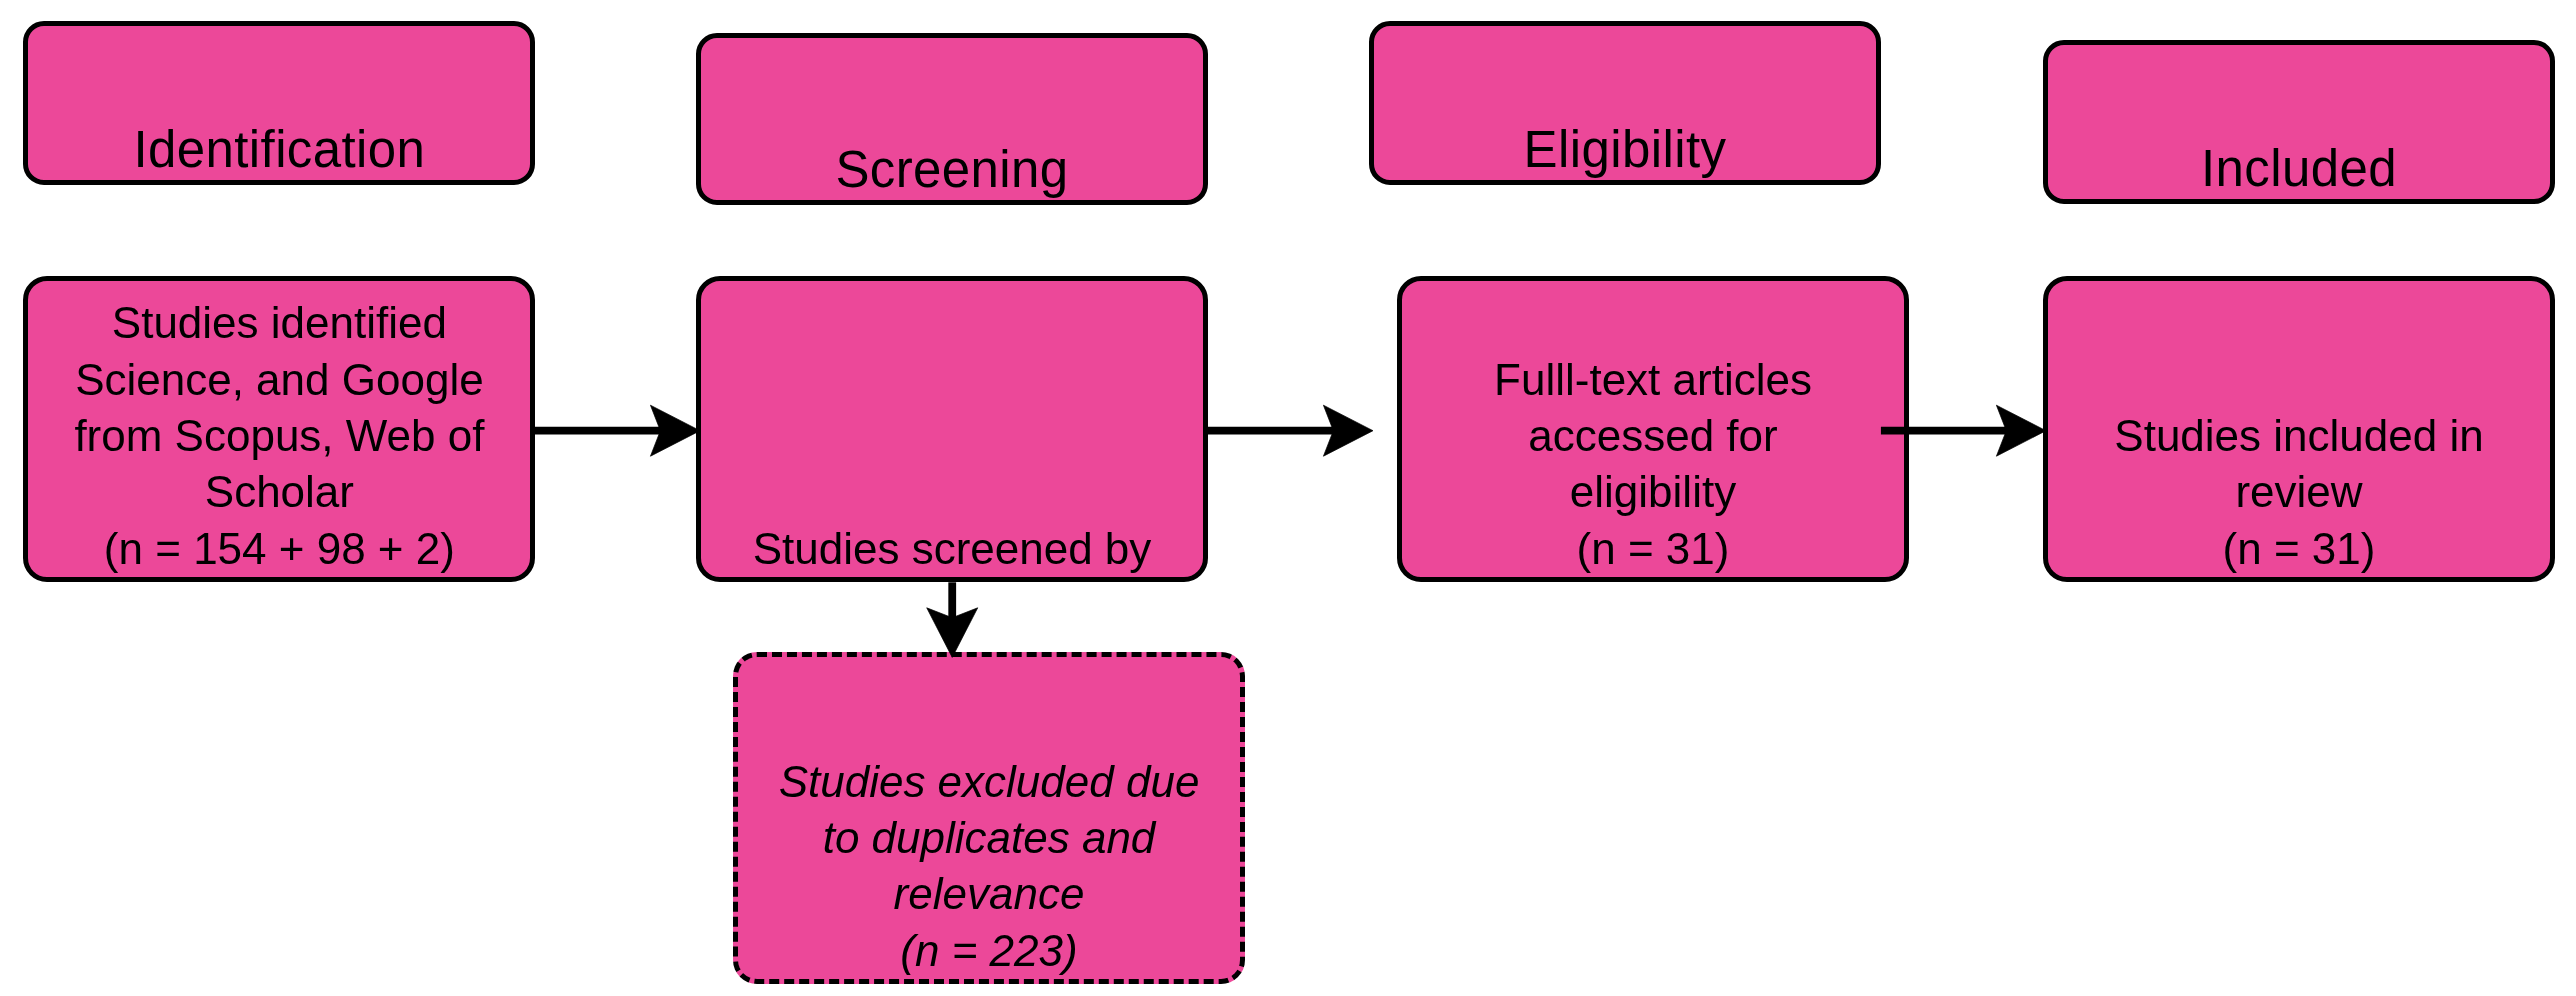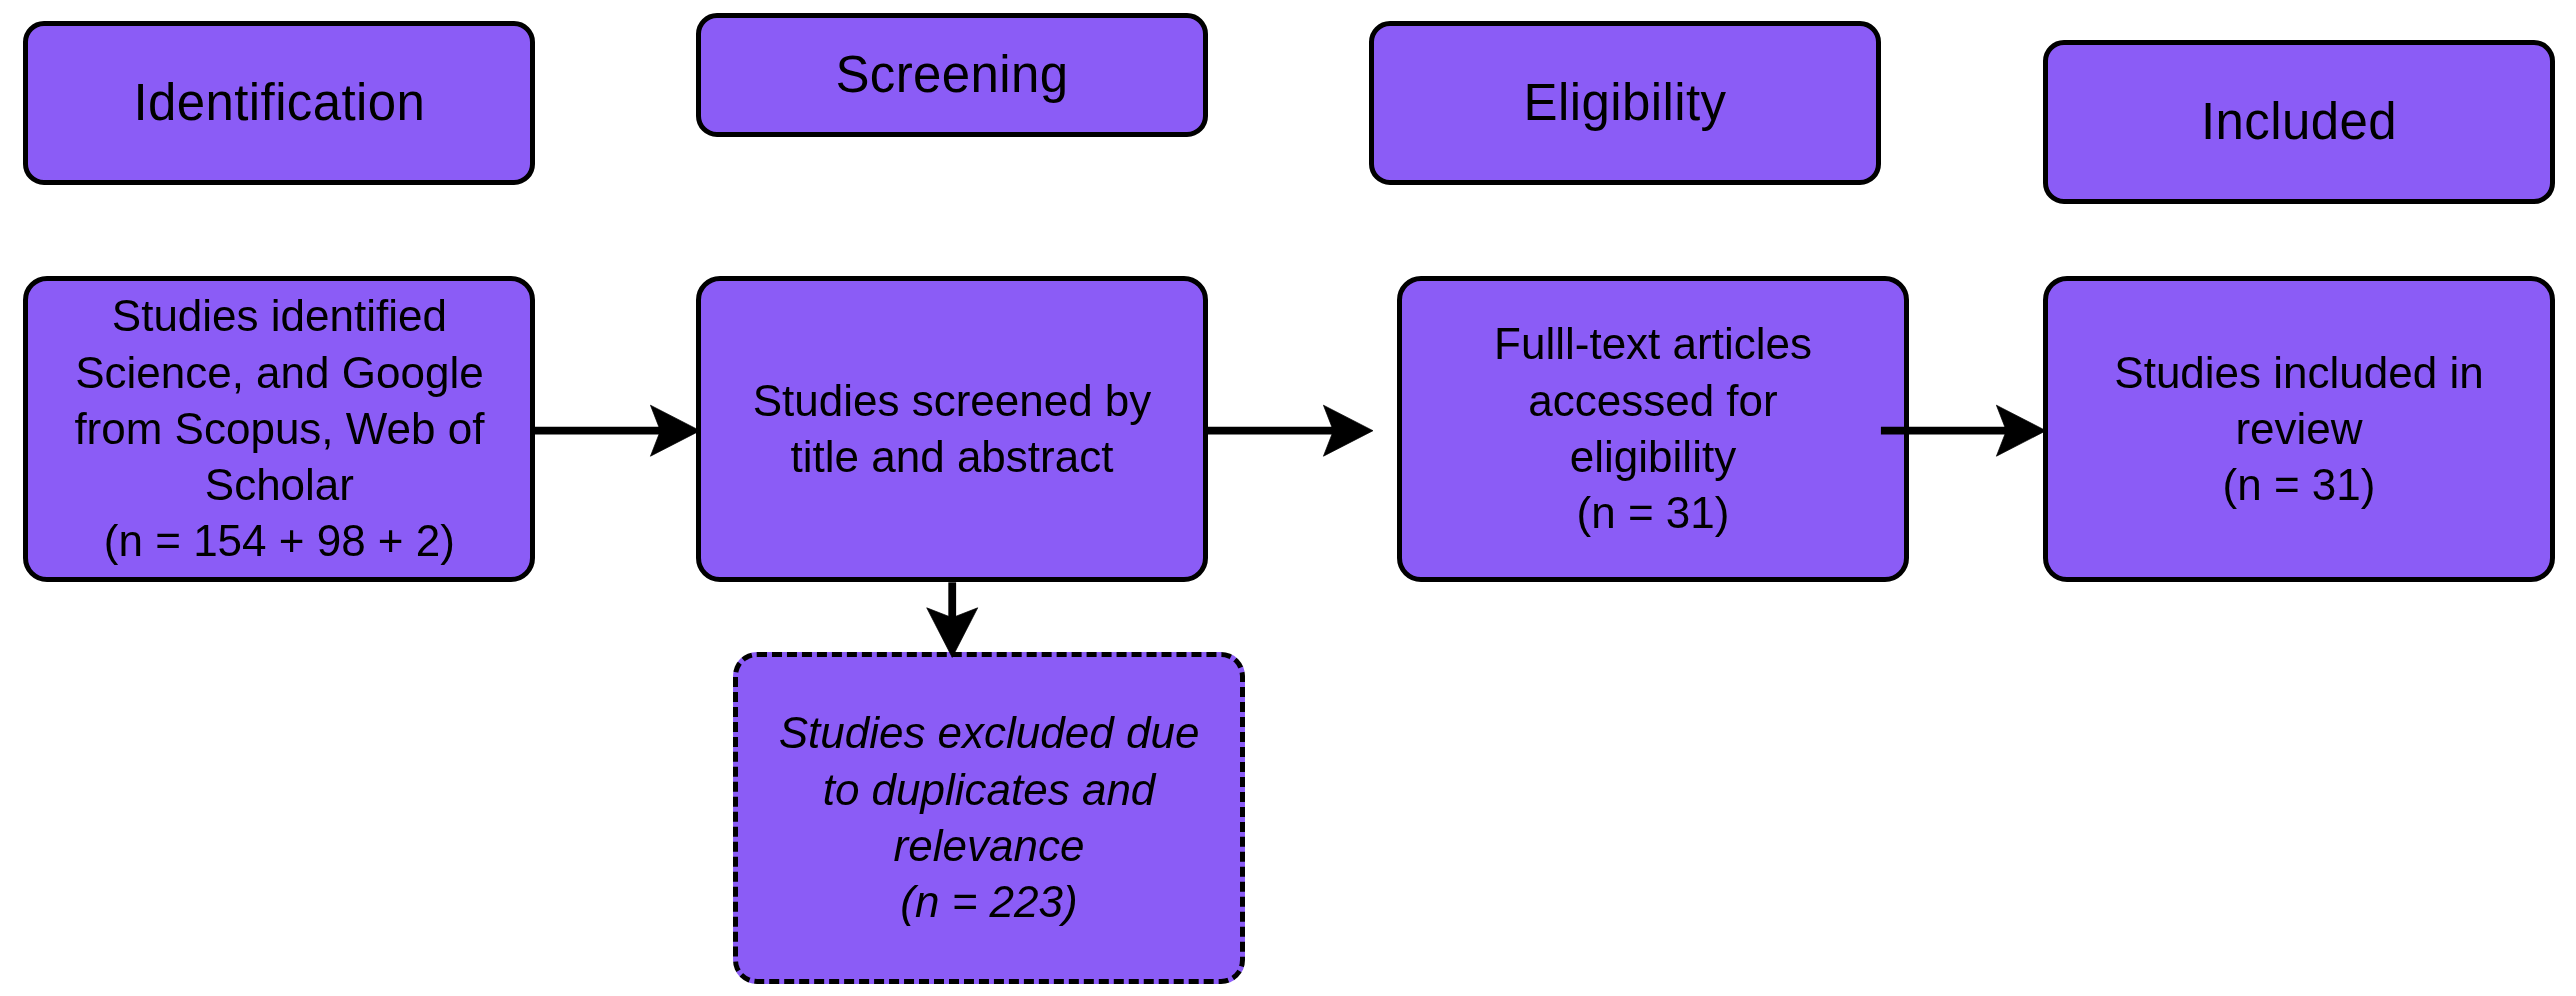--- a/index.html
+++ b/index.html
@@ -14,23 +14,23 @@
   #diagram {
     position: relative;
     width: 2576px;
     height: 996px;
     background: #ffffff;
     overflow: hidden;
   }
   .node {
     position: absolute;
     box-sizing: border-box;
-    background: #8b5cf6;
+    background: #ec4899;
     display: flex;
-    align-items: center;
+    align-items: flex-end;
     justify-content: center;
     text-align: center;
   }
   .stage-node {
     border: 5px solid #000000;
     border-radius: 21px;
   }
   .stage-label {
     font-size: 51px;
     line-height: 1.15;
@@ -65,21 +65,21 @@
 </style>
 </head>
 <body>
 
 <div id="diagram">
 
   <div class="node stage-node" style="left:23.4px; top:21px; width:512px; height:164px;">
     <span class="stage-label">Identification</span>
   </div>
 
-  <div class="node stage-node" style="left:696px; top:13px; width:512px; height:124px;">
+  <div class="node stage-node" style="left:696px; top:33px; width:512px; height:172px;">
     <span class="stage-label">Screening</span>
   </div>
 
   <div class="node stage-node" style="left:1369px; top:21px; width:512px; height:164px;">
     <span class="stage-label">Eligibility</span>
   </div>
 
   <div class="node stage-node" style="left:2043px; top:21px; width:512px; height:164px;margin-top:19px;">
     <span class="stage-label">Included</span>
   </div>
@@ -90,21 +90,20 @@
       <span class="line">Science, and Google</span>
       <span class="line">from Scopus, Web of</span>
       <span class="line">Scholar</span>
       <span class="line">(n = 154 + 98 + 2)</span>
     </span>
   </div>
 
   <div class="node box-node" style="left:696px; top:276px; width:512px; height:306px;">
     <span class="box-text">
       <span class="line">Studies screened by</span>
-      <span class="line">title and abstract</span>
     </span>
   </div>
 
   <div class="node box-node" style="left:1369px; top:276px; width:512px; height:306px;margin-left:28px;">
     <span class="box-text">
       <span class="line">Fulll-text articles</span>
       <span class="line">accessed for</span>
       <span class="line">eligibility</span>
       <span class="line">(n = 31)</span>
     </span>

